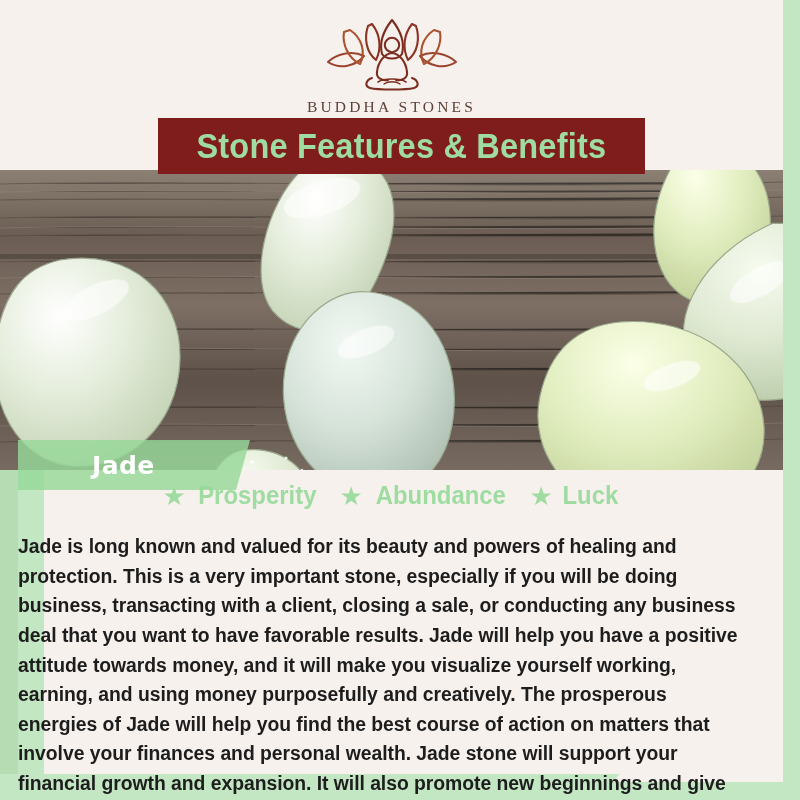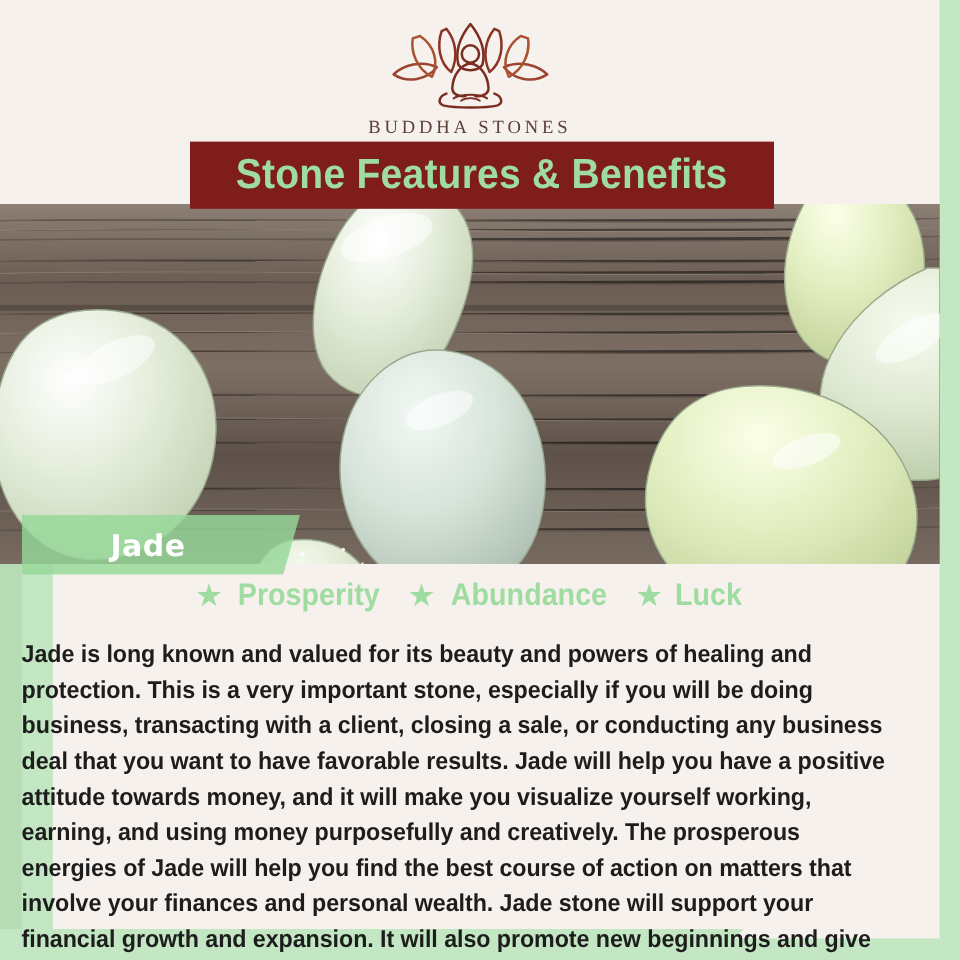--- a/index.html
+++ b/index.html
@@ -141,21 +141,21 @@
     height: 300px;
     overflow: hidden;
     background: #6f6158;
   }
   .photo svg { display: block; width: 100%; height: 100%; }
 
   
   .jade-banner {
     position: absolute;
     left: 18px;
-    top: 429px;
+    top: 440px;
     width: 232px;
     height: 50px;
     background: rgba(150, 216, 152, 0.82);
     clip-path: polygon(0 0, 100% 0, calc(100% - 14px) 100%, 0 100%);
     display: flex;
     align-items: center;
     z-index: 7;
   }
   .jade-label {
     padding-left: 74px;

